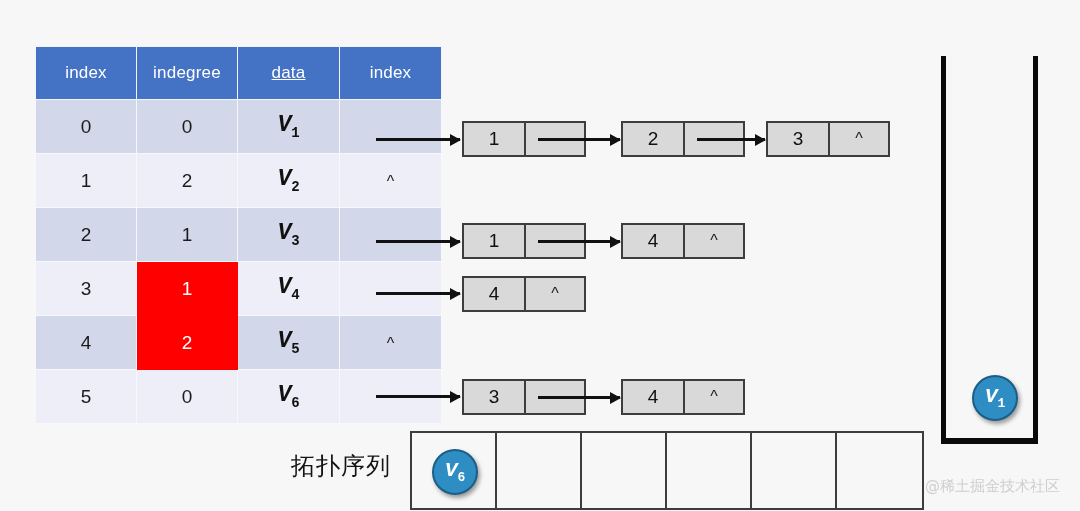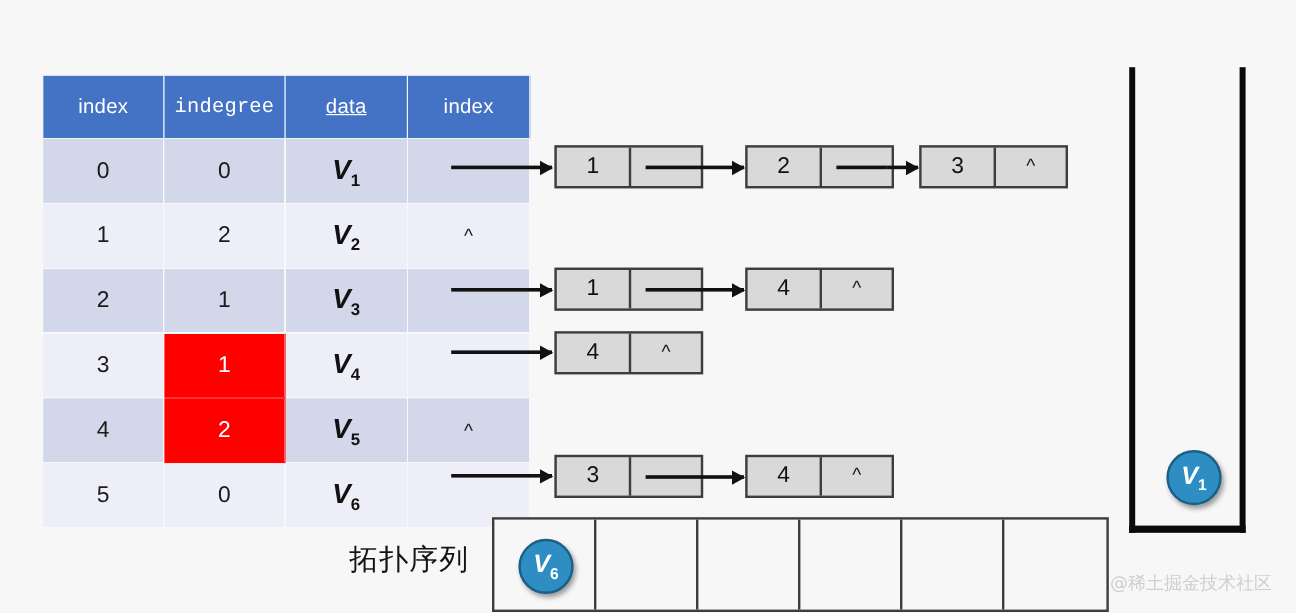--- a/index.html
+++ b/index.html
@@ -18,21 +18,21 @@
     position: absolute;
     left: 0; top: 0;
     width: 1080px;
     height: 511px;
   }
 
   
   .adj-table {
     position: absolute;
     left: 35px;
-    top: 62px;
+    top: 46px;
     width: 394px;
     border-collapse: collapse;
     table-layout: fixed;
   }
   .adj-table th {
     background: #4472c4;
     color: #ffffff;
     font-weight: 400;
     font-size: 17px;
     height: 50px;
@@ -45,32 +45,32 @@
     text-align: center;
     font-size: 19px;
     color: #1b1b1b;
     border: 1px solid #f7f8fc;
     position: relative;
   }
   .adj-table tr.row-odd td  { background: #d2d7e9; }
   .adj-table tr.row-even td { background: #edeef7; }
 
   .col-index    { width: 98px; }
-  .col-indegree { width: 98px; font-family: Liberation Mono, monospace; }
+  .col-indegree { width: 98px; }
   .col-data     { width: 99px; text-decoration: underline; }
   .col-first    { width: 99px; }
 
   td.cell-hot {
     background: #fe0000 !important;
     color: #ffffff;
     border-color: #fe0000;
   }
 
   .vlabel {
-    font-family: Liberation Sans, sans-serif;
+    font-family: Liberation Mono, monospace;
     font-weight: bold;
     font-style: italic;
     font-size: 23px;
     color: #111;
     display: inline-block;
   }
   .vlabel sub {
     font-size: 14px;
     font-style: normal;
     font-weight: bold;

